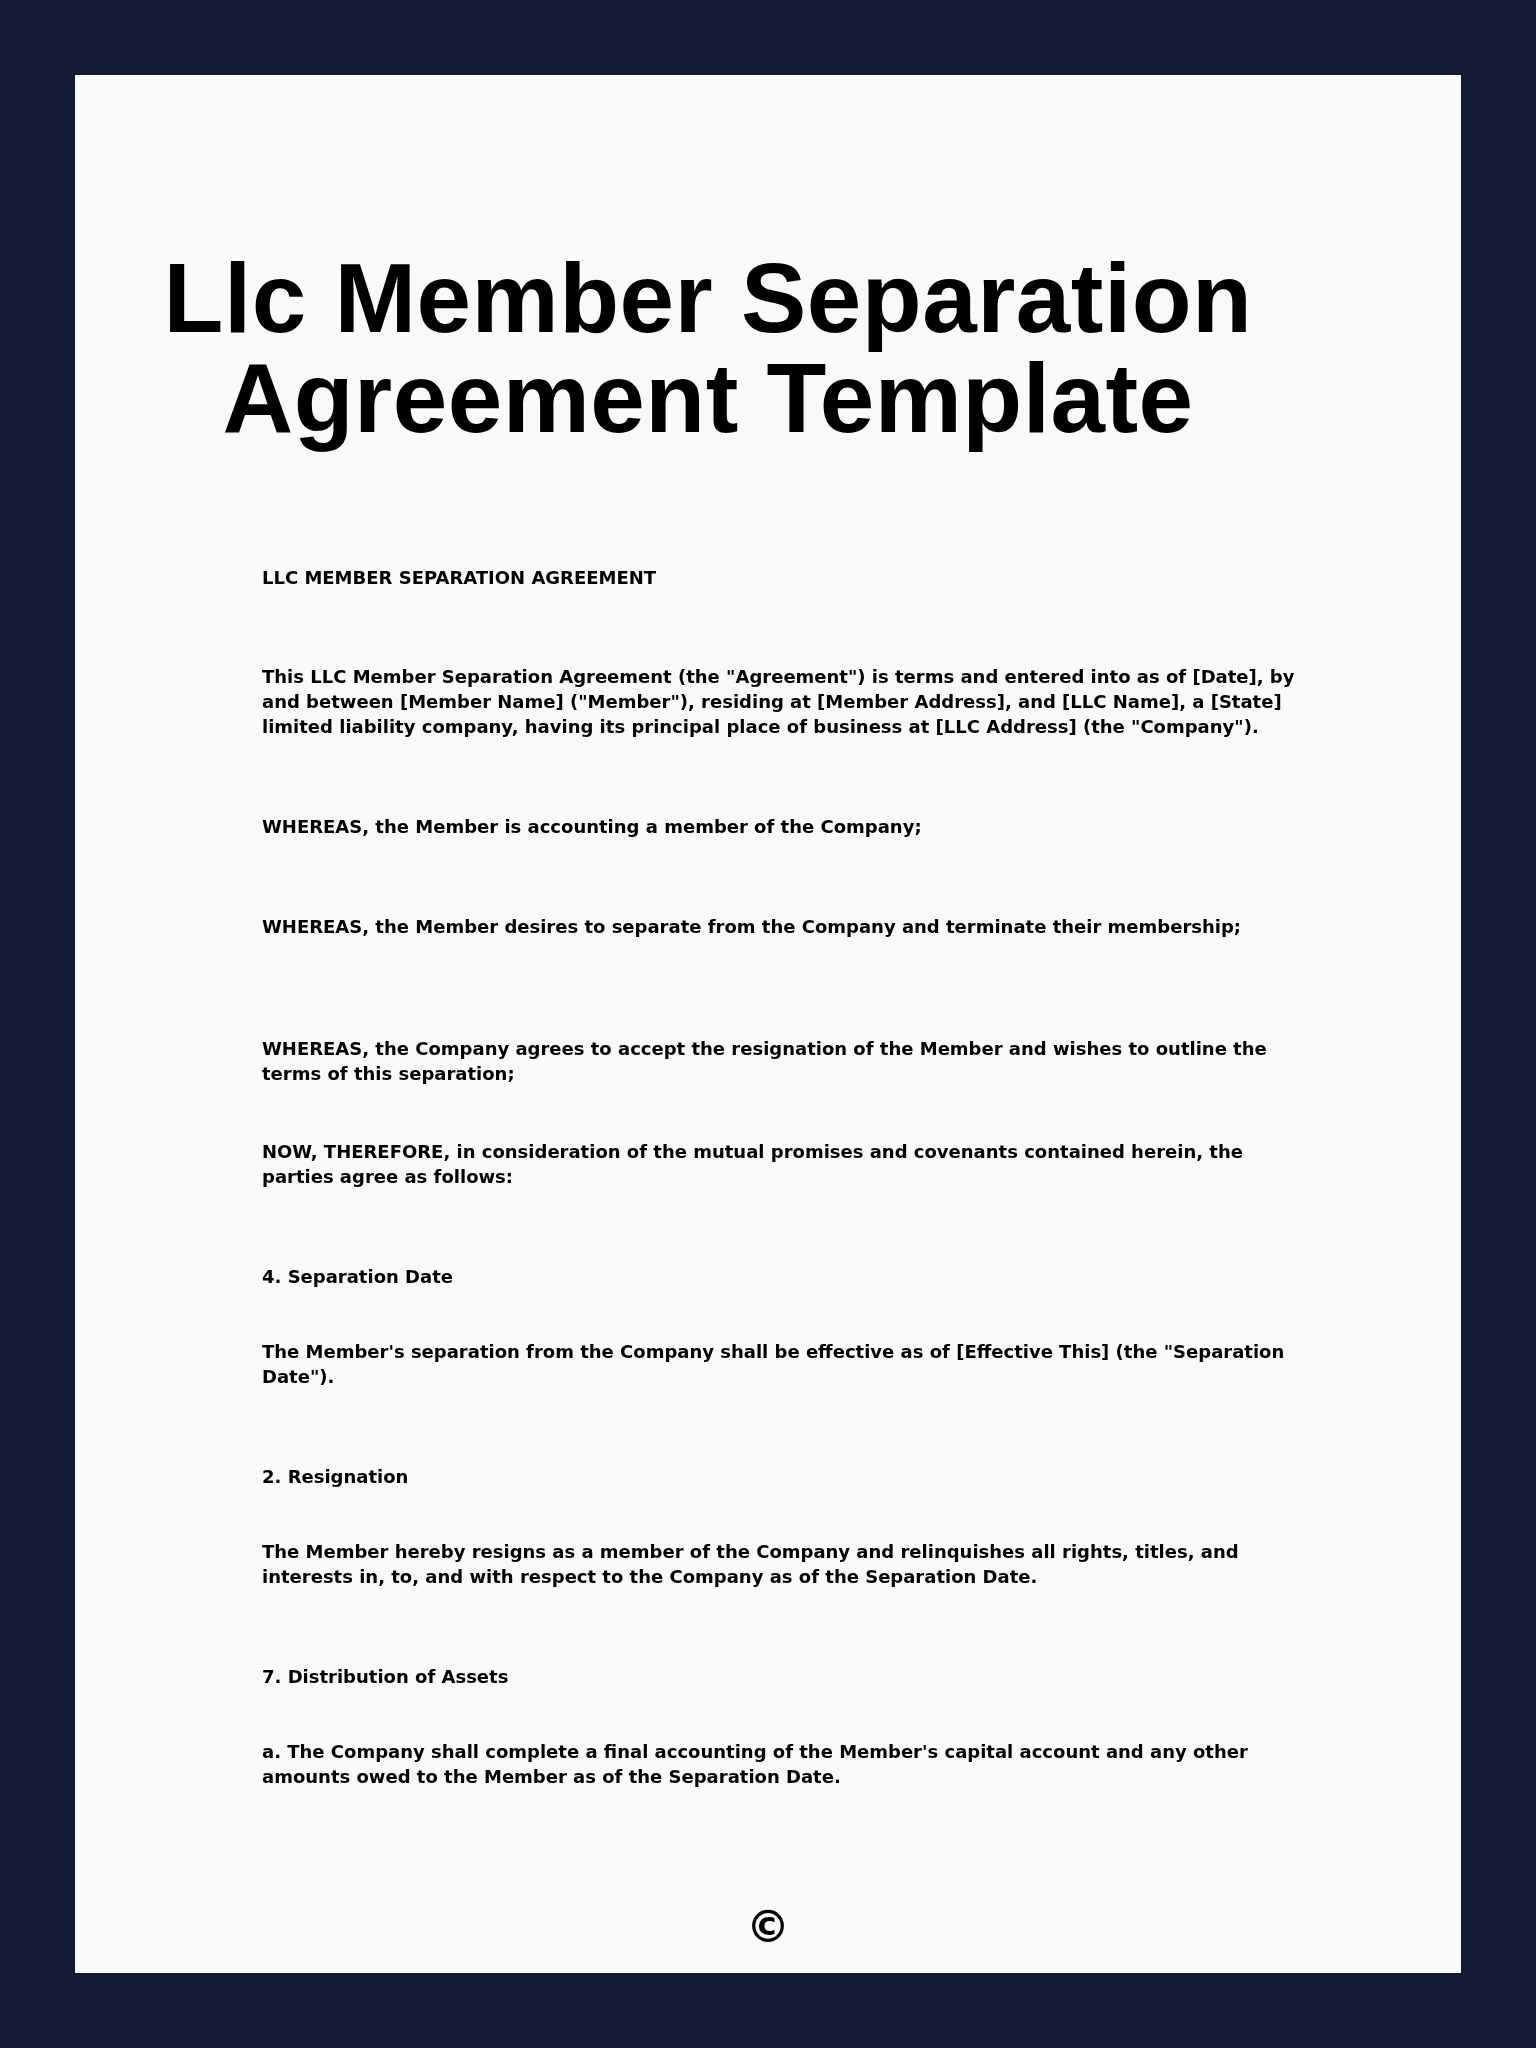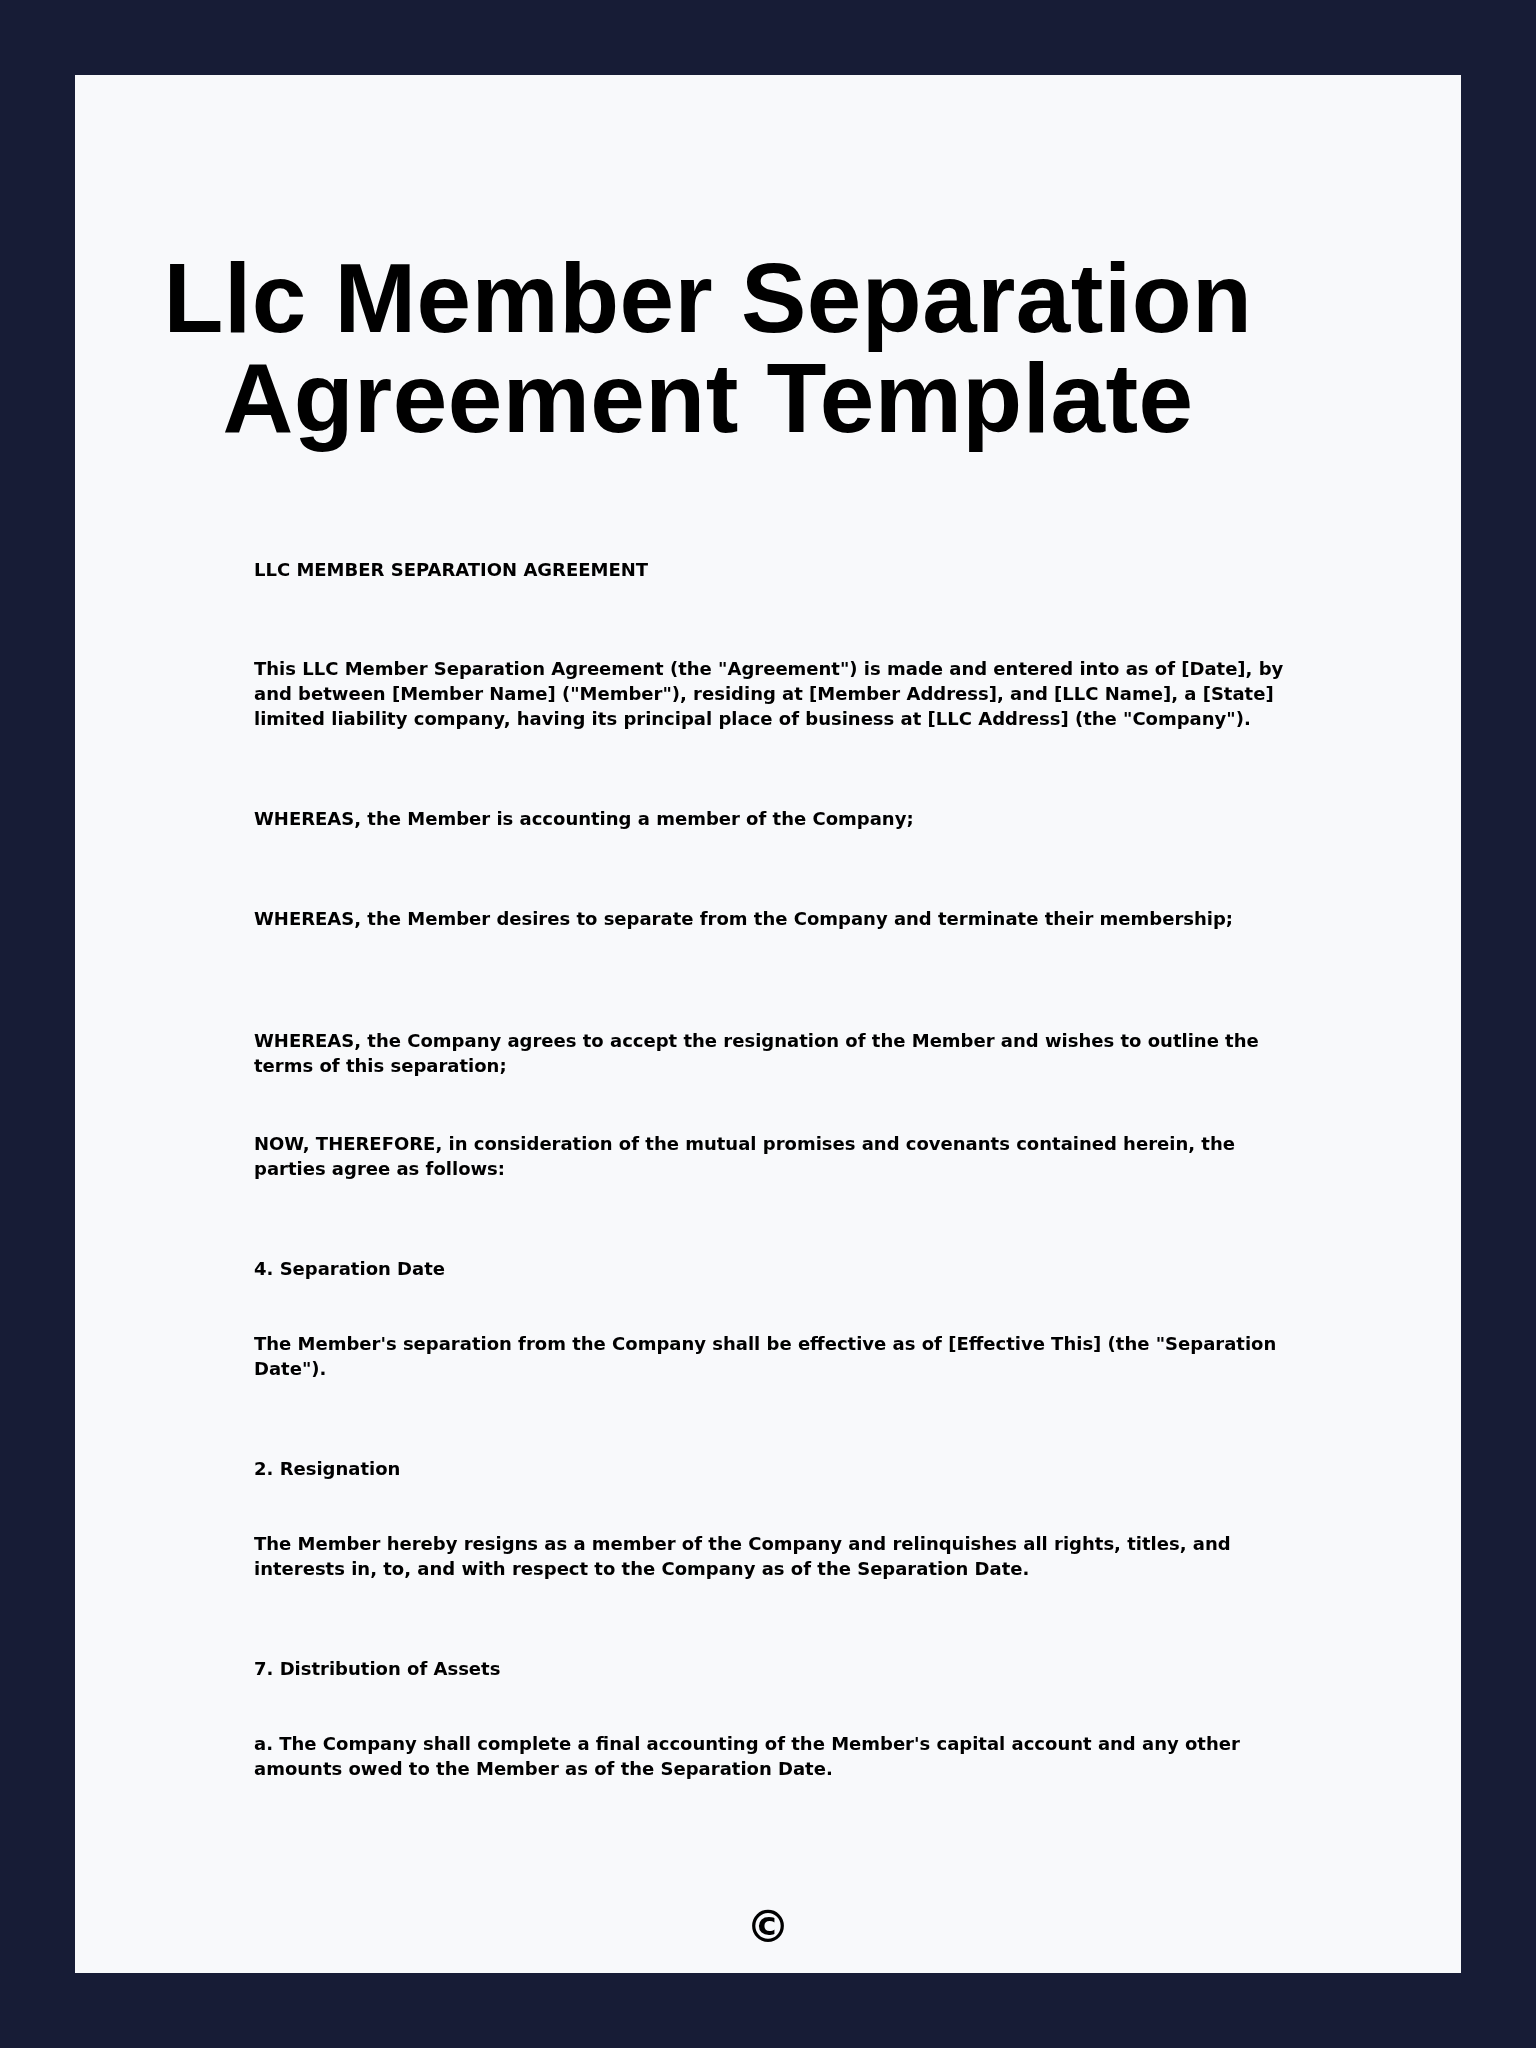--- a/index.html
+++ b/index.html
@@ -32,21 +32,21 @@
     font-weight: bold;
     font-size: 98px;
     line-height: 100px;
     color: #000;
     letter-spacing: 0.5px;
   }
   .block {
     position: absolute;
     left: 250px;
     width: 1040px;
-    margin: 4px;
+    margin: 12px;
     font-family: "DejaVu Sans", sans-serif;
     font-weight: bold;
     font-size: 18px;
     line-height: 25px;
     color: #000;
   }
   .copyright {
     position: absolute;
     left: 0;
     width: 1536px;
@@ -61,21 +61,21 @@
 </style>
 </head>
 <body>
 
 <div class="page"></div>
 
 <h1 class="title">Llc Member Separation Agreement Template</h1>
 
 <p class="block" style="top:553px">LLC MEMBER SEPARATION AGREEMENT</p>
 
-<p class="block" style="top:652px">This LLC Member Separation Agreement (the "Agreement") is made and entered into as of [Date], by and between [Member Name] ("Member"), residing at [Member Address], and [LLC Name], a [State] limited liability company, having its principal place of business at [LLC Address] (the "Company").</p>
+<p class="block" style="top:652px">This LLC Member Separation Agreement (the "Agreement") is terms and entered into as of [Date], by and between [Member Name] ("Member"), residing at [Member Address], and [LLC Name], a [State] limited liability company, having its principal place of business at [LLC Address] (the "Company").</p>
 
 <p class="block" style="top:802px">WHEREAS, the Member is accounting a member of the Company;</p>
 
 <p class="block" style="top:902px">WHEREAS, the Member desires to separate from the Company and terminate their membership;</p>
 
 <p class="block" style="top:1024px">WHEREAS, the Company agrees to accept the resignation of the Member and wishes to outline the terms of this separation;</p>
 
 <p class="block" style="top:1127px">NOW, THEREFORE, in consideration of the mutual promises and covenants contained herein, the parties agree as follows:</p>
 
 <p class="block" style="top:1252px">4. Separation Date</p>

